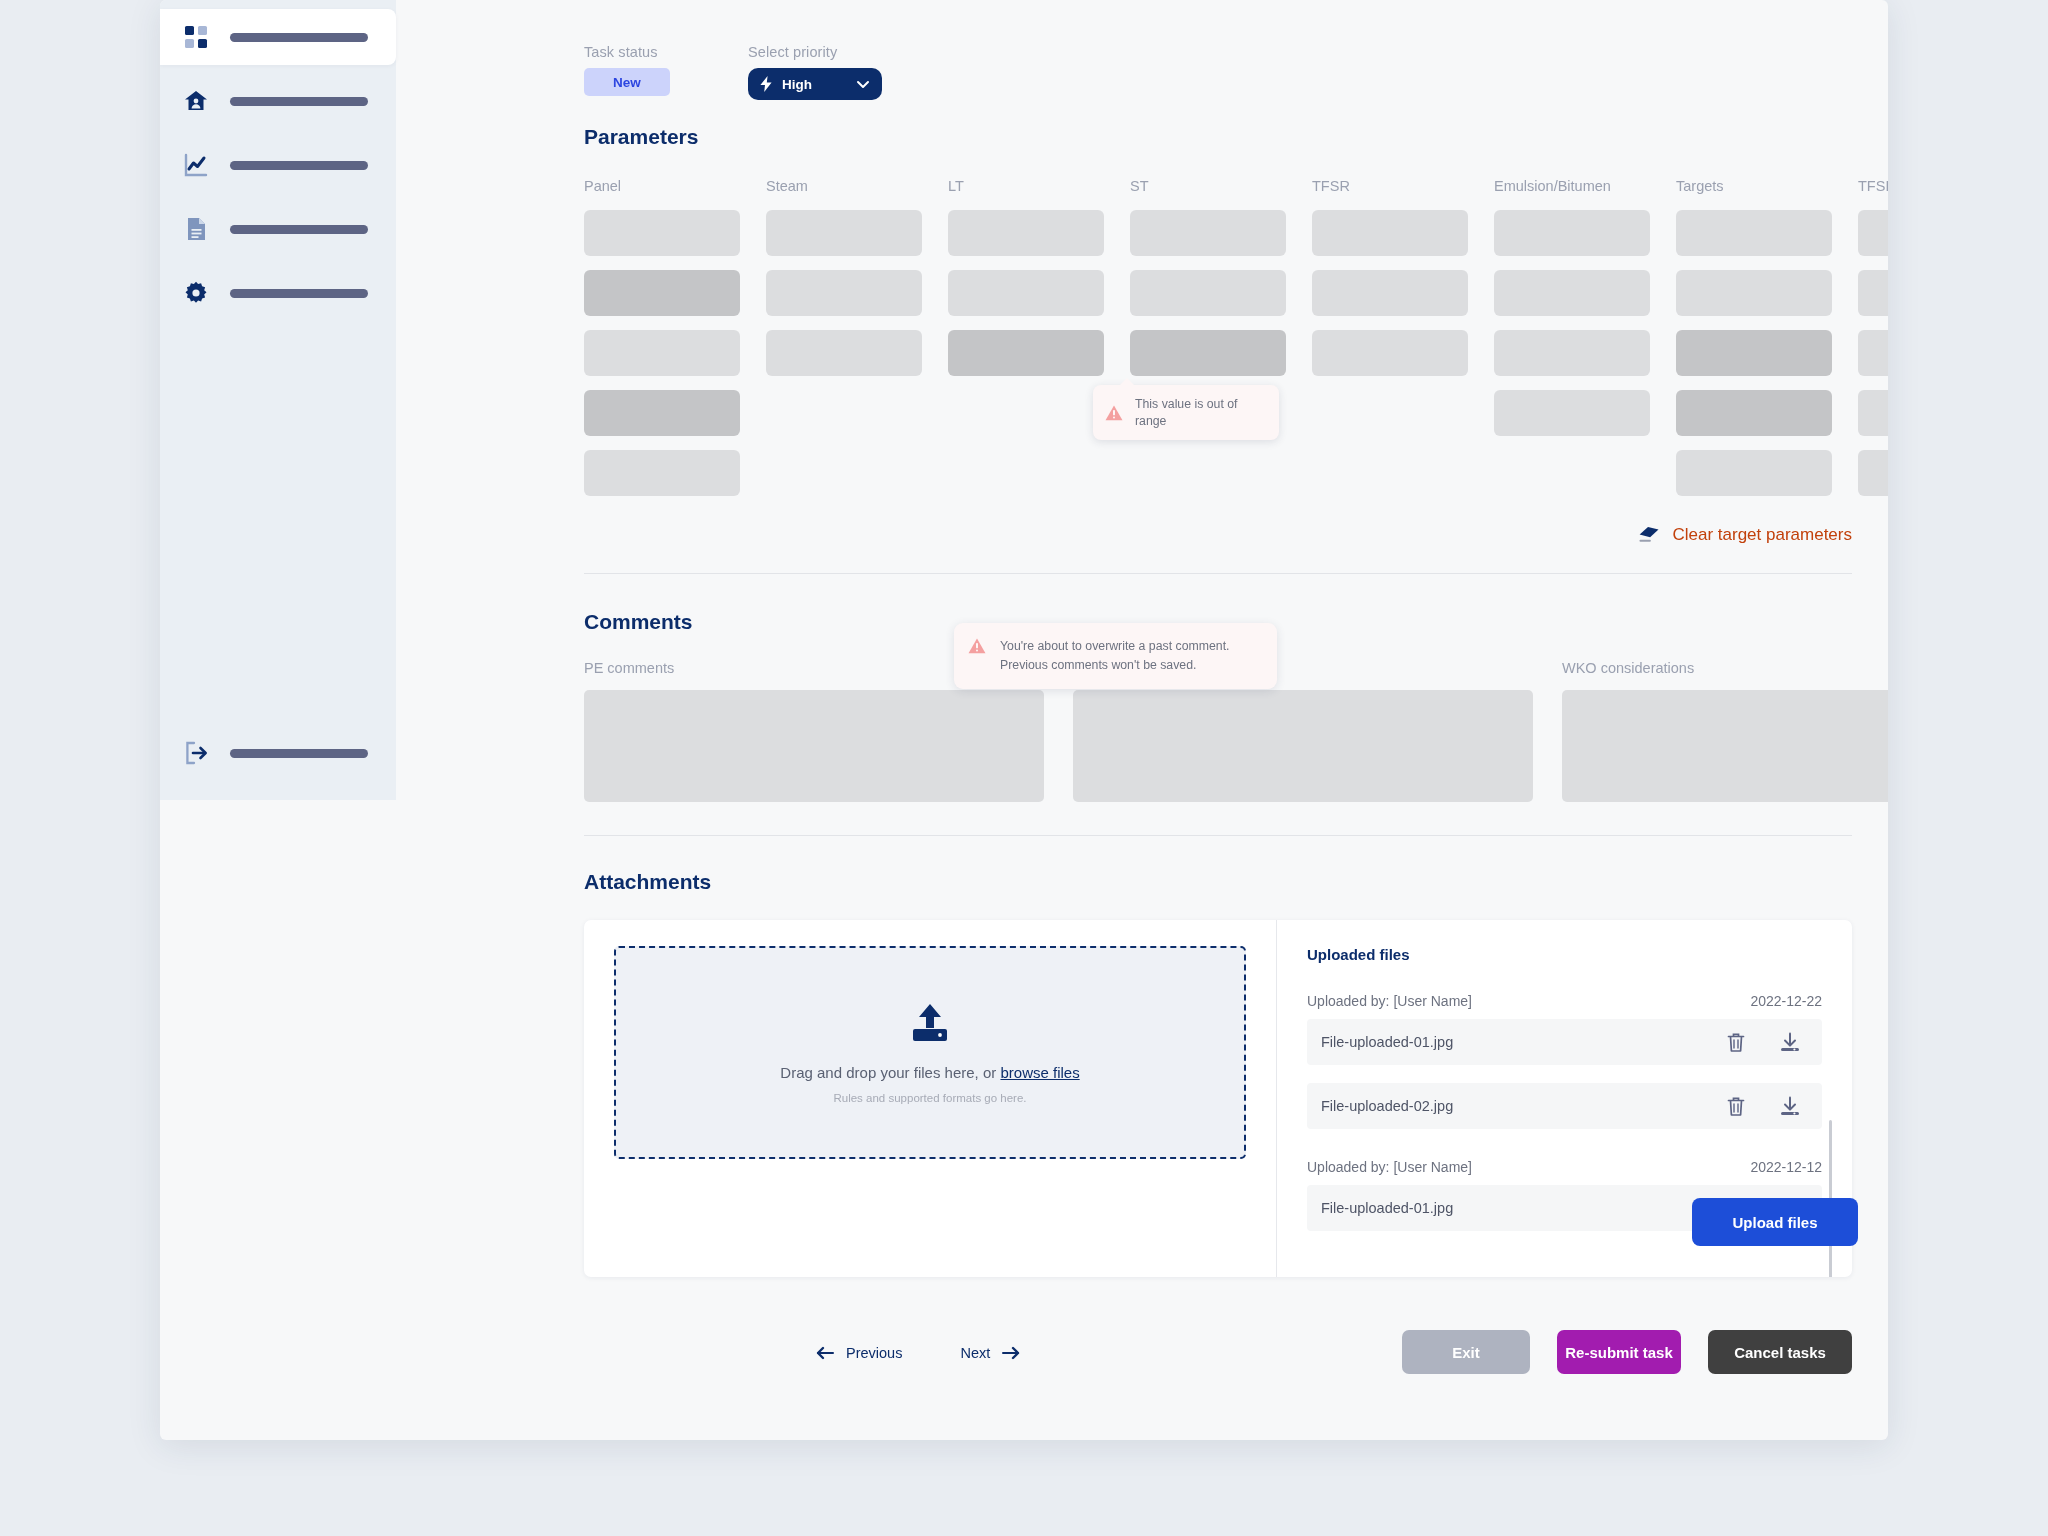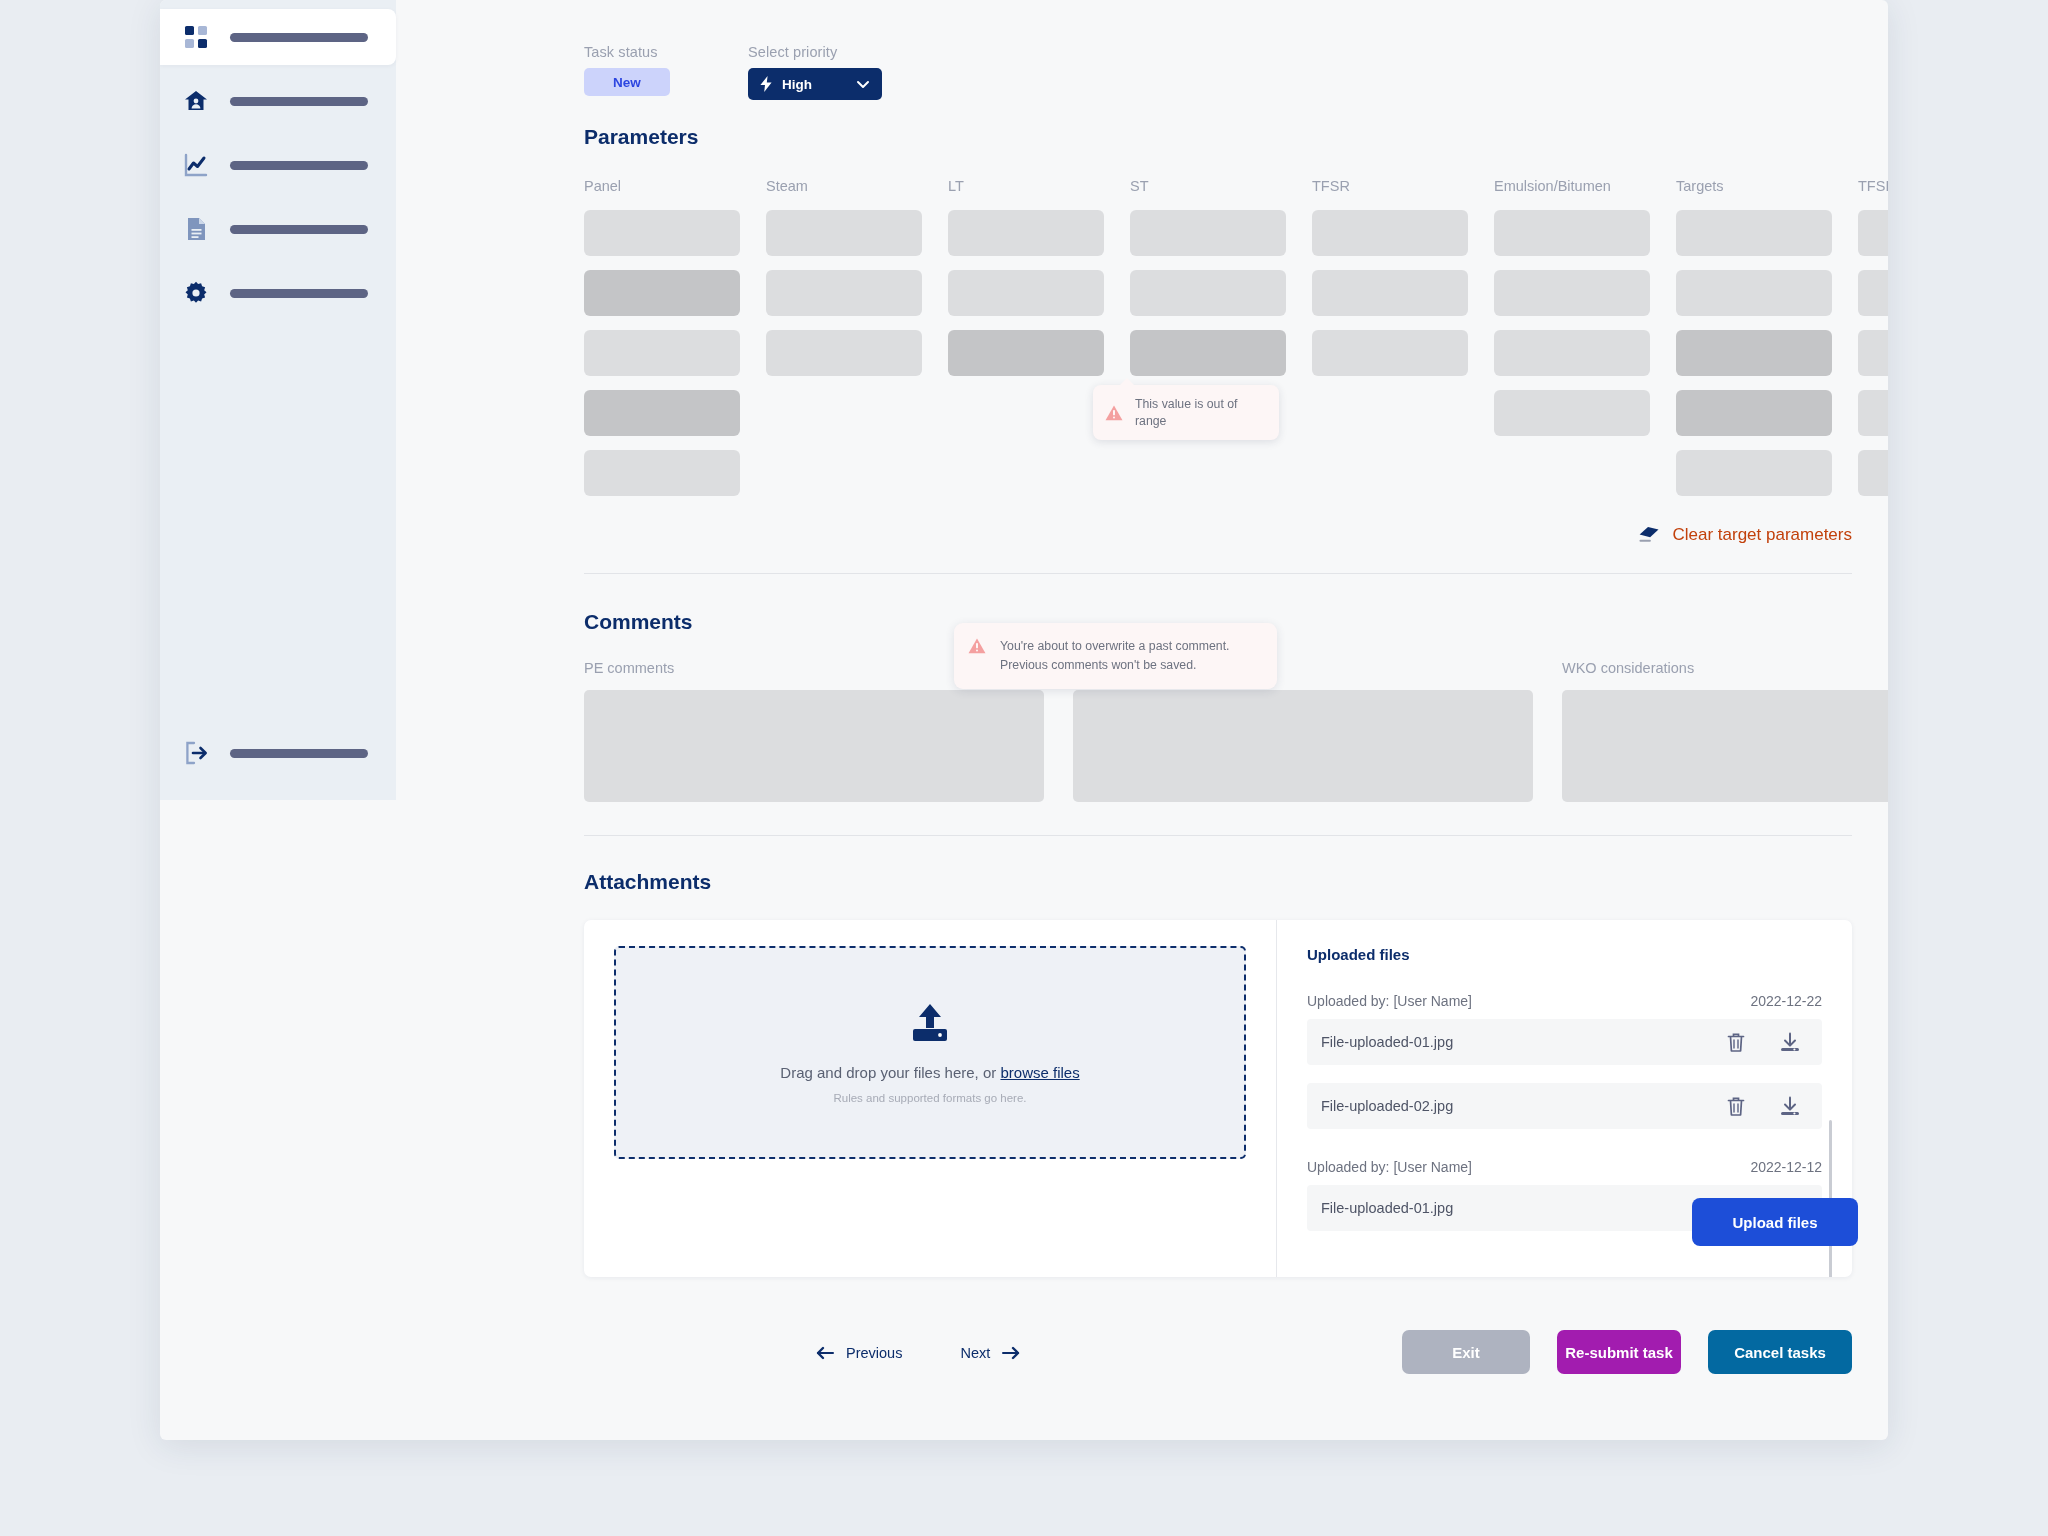--- a/index.html
+++ b/index.html
@@ -59,21 +59,21 @@
   
   .status-row { position: absolute; left: 188px; top: 44px; display: flex; gap: 78px; }
   .status-group { display: flex; flex-direction: column; gap: 8px; }
   .chip-new {
     width: 86px; height: 28px; border-radius: 5px;
     background: #ccd3fb; color: #2d46e0;
     font-size: 13.5px; font-weight: bold;
     display: flex; align-items: center; justify-content: center;
   }
   .priority-select {
-    width: 134px; height: 24px; border-radius: 5px;
+    width: 134px; height: 24px; border-radius: 10px;
     background: #0c2d6b; color: #fff;
     display: flex; align-items: center; gap: 9px;
     padding: 16px 11px; font-size: 13.5px; font-weight: bold;
   }
   .bolt { width: 14px; height: 16px; flex:0 0 14px; }
   .chev { margin-left: auto; width: 16px; height: 16px; }
 
   
   .params-title { position: absolute; left: 188px; top: 125px; }
   .params-grid {
@@ -199,21 +199,21 @@
   .nav-link { display: flex; align-items: center; gap: 11px; font-size: 14.5px; color: #0c2d6b; text-align: center; }
   .arr { width: 19px; height: 14px; }
   .footer-btns { position: absolute; right: 36px; top: 1330px; display: flex; gap: 27px; }
   .btn {
     height: 44px; border-radius: 7px; color: #fff;
     font-size: 15px; font-weight: bold;
     display: flex; align-items: center; justify-content: center;
   }
   .btn-exit { width: 128px; background: #aeb3c0; }
   .btn-resubmit { width: 124px; background: #a21caf; }
-  .btn-cancel { width: 144px; background: #0369a1; }
+  .btn-cancel { width: 144px; background: #404040; }
 </style>
 </head>
 <body>
 
 <div class="app-window">
 
   <nav class="sidebar">
     <div class="side-spacer-1"></div>
 
     <div class="side-item active">

